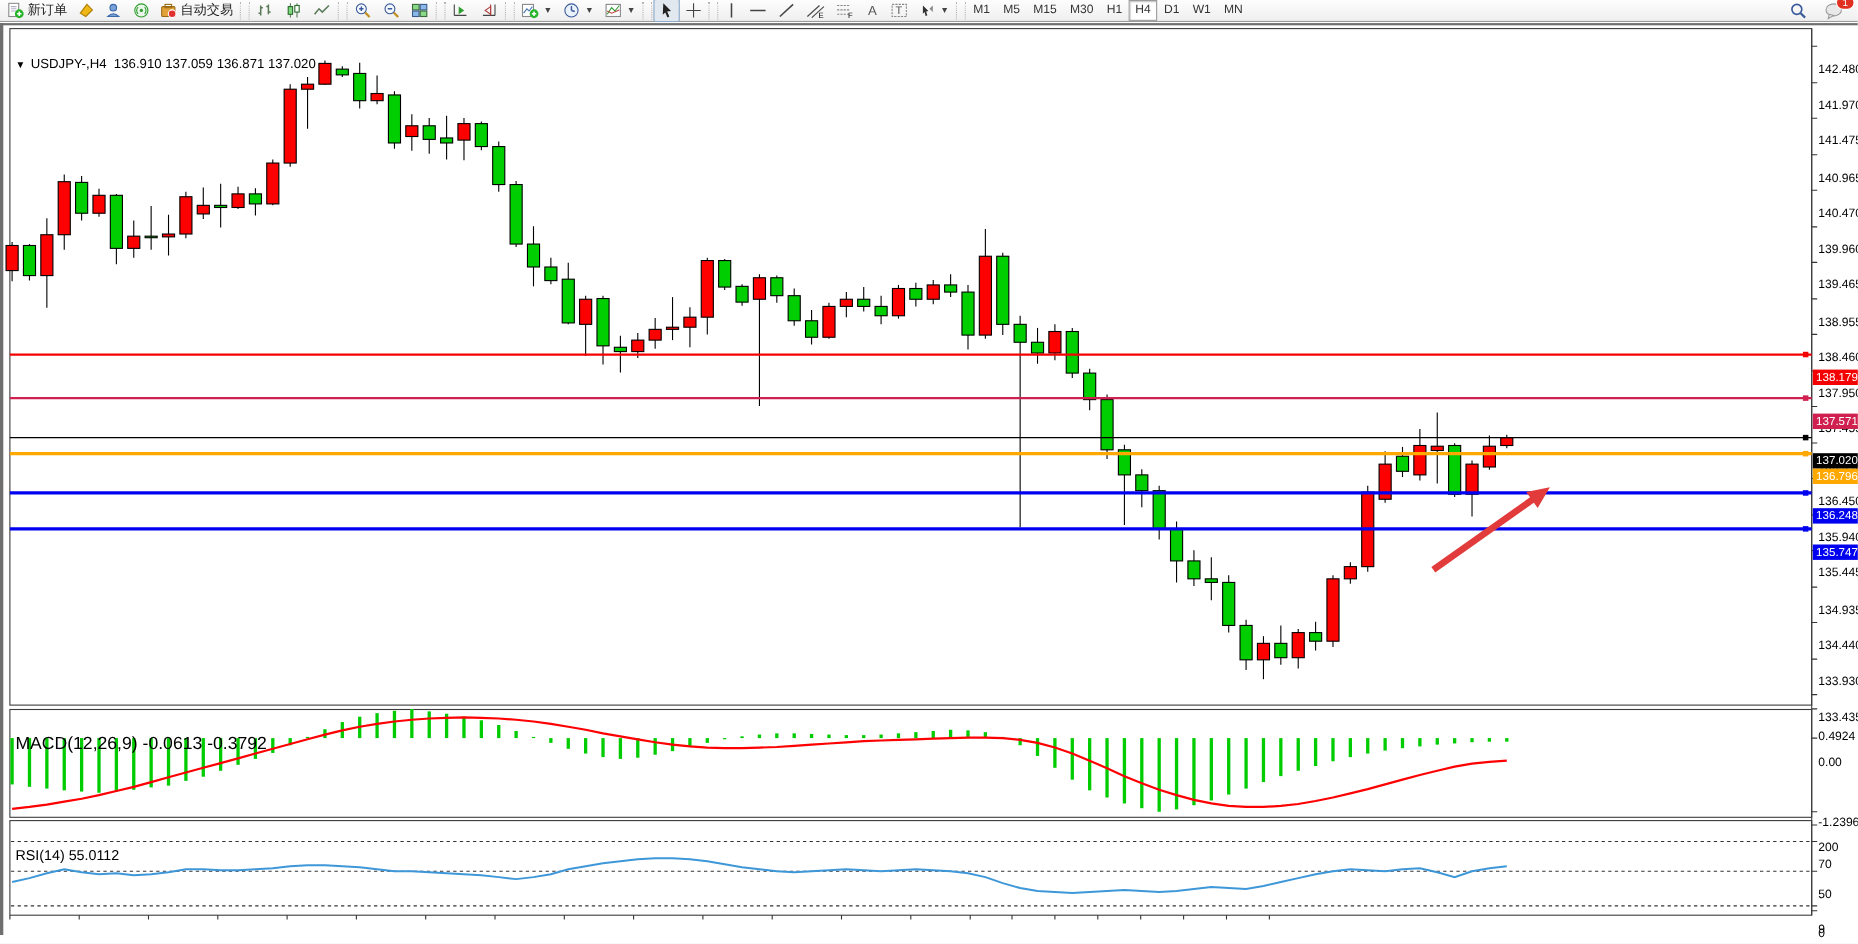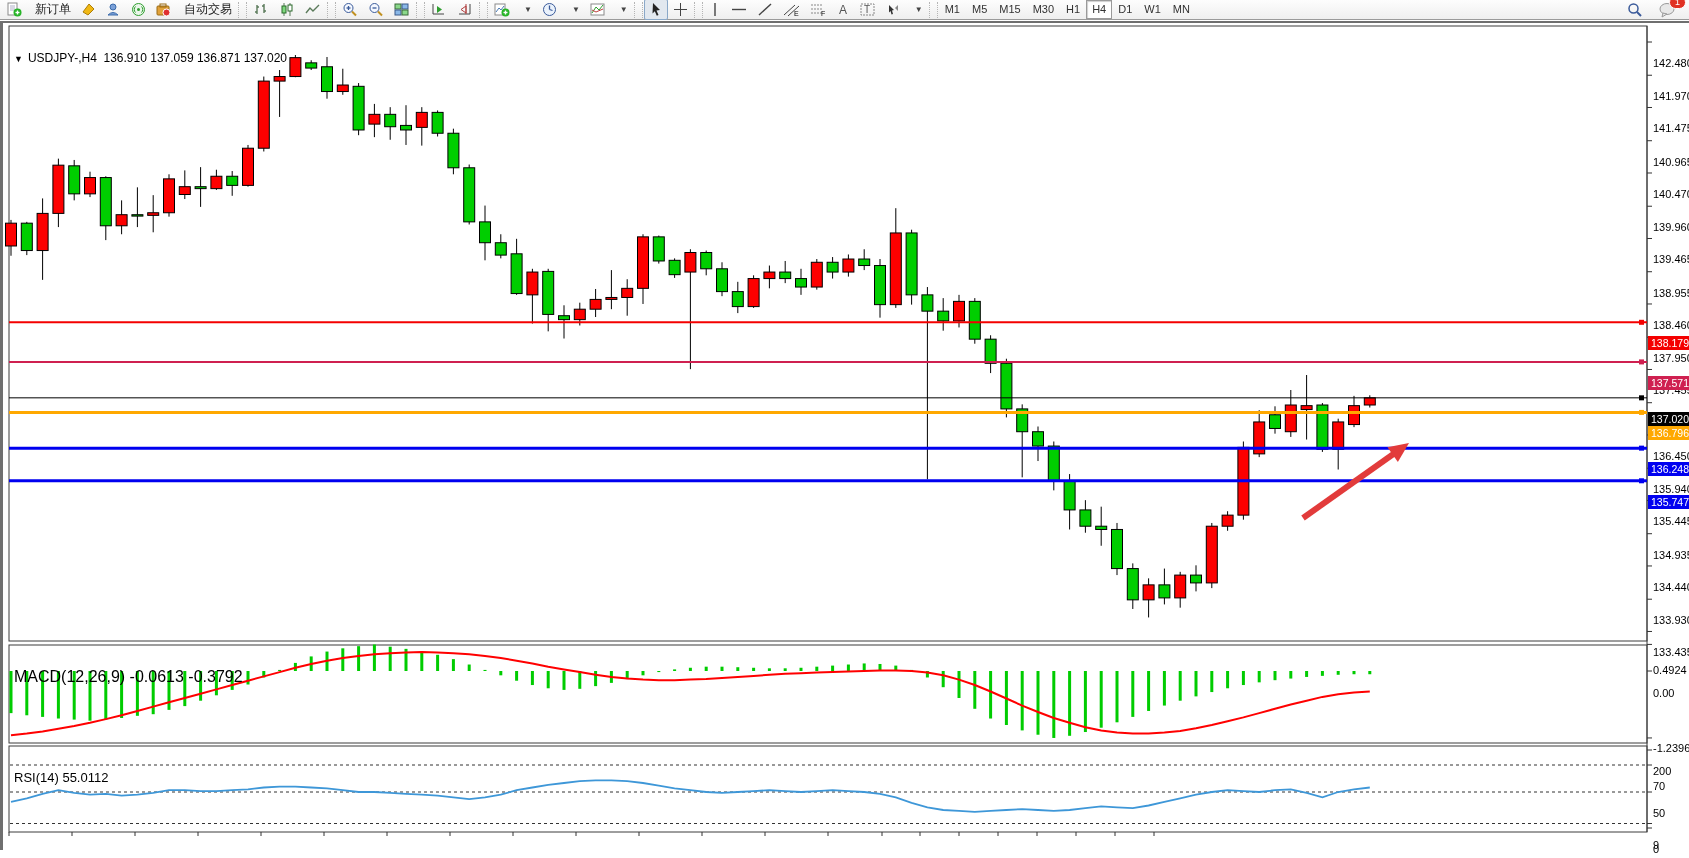--- a/index.html
+++ b/index.html
@@ -1,21 +1,21 @@
 <!DOCTYPE html>
 <html><head>
 <meta charset="utf-8">
 <style>
   html,body{margin:0;padding:0;background:#ececec;}
   #app{position:relative;width:1689px;height:858px;overflow:hidden;background:#ffffff;
        font-family:"Liberation Sans",sans-serif;-webkit-font-smoothing:antialiased;}
   
   #toolbar{position:absolute;left:0;top:0;width:1689px;height:20px;background:linear-gradient(#fdfdfd,#efefef);
            border-bottom:1px solid #9a9a9a;display:flex;align-items:center;padding:0 2px;box-sizing:border-box;z-index:40;}
-  .tbtn{display:flex;align-items:center;gap:13px;padding:1px 4px;height:17px;border:1px solid transparent;border-radius:2px;
+  .tbtn{display:flex;align-items:center;gap:3px;padding:1px 4px;height:17px;border:1px solid transparent;border-radius:2px;
         font-size:12px;color:#222;white-space:nowrap;cursor:default;}
   .tbtn.active{background:#e2e8ef;border:1px solid #8aa8c8;}
   .tbtn svg{display:block;}
   .tsep{width:7px;height:16px;margin:0 1px;border-left:1px dotted #b5b5b5;border-right:1px dotted #b5b5b5;}
   .caret{font-size:8px;color:#444;margin-left:1px;}
   .tf{padding:1px 5px;font-size:11px;color:#333;border:1px solid transparent;height:15px;line-height:15px;}
   .tf.active{background:#ffffff;border:1px solid #9a9a9a;box-shadow:inset 1px 1px 1px #cfcfcf;text-align:right;}
   #right-tools{margin-left:auto;display:flex;align-items:center;gap:6px;padding-right:6px;}
   #chat-badge{position:absolute;top:-4px;right:-6px;background:#e03022;color:#fff;border-radius:8px;
               font-size:9px;line-height:11px;min-width:11px;text-align:center;padding:0 2px;border:1px solid #fff;}

